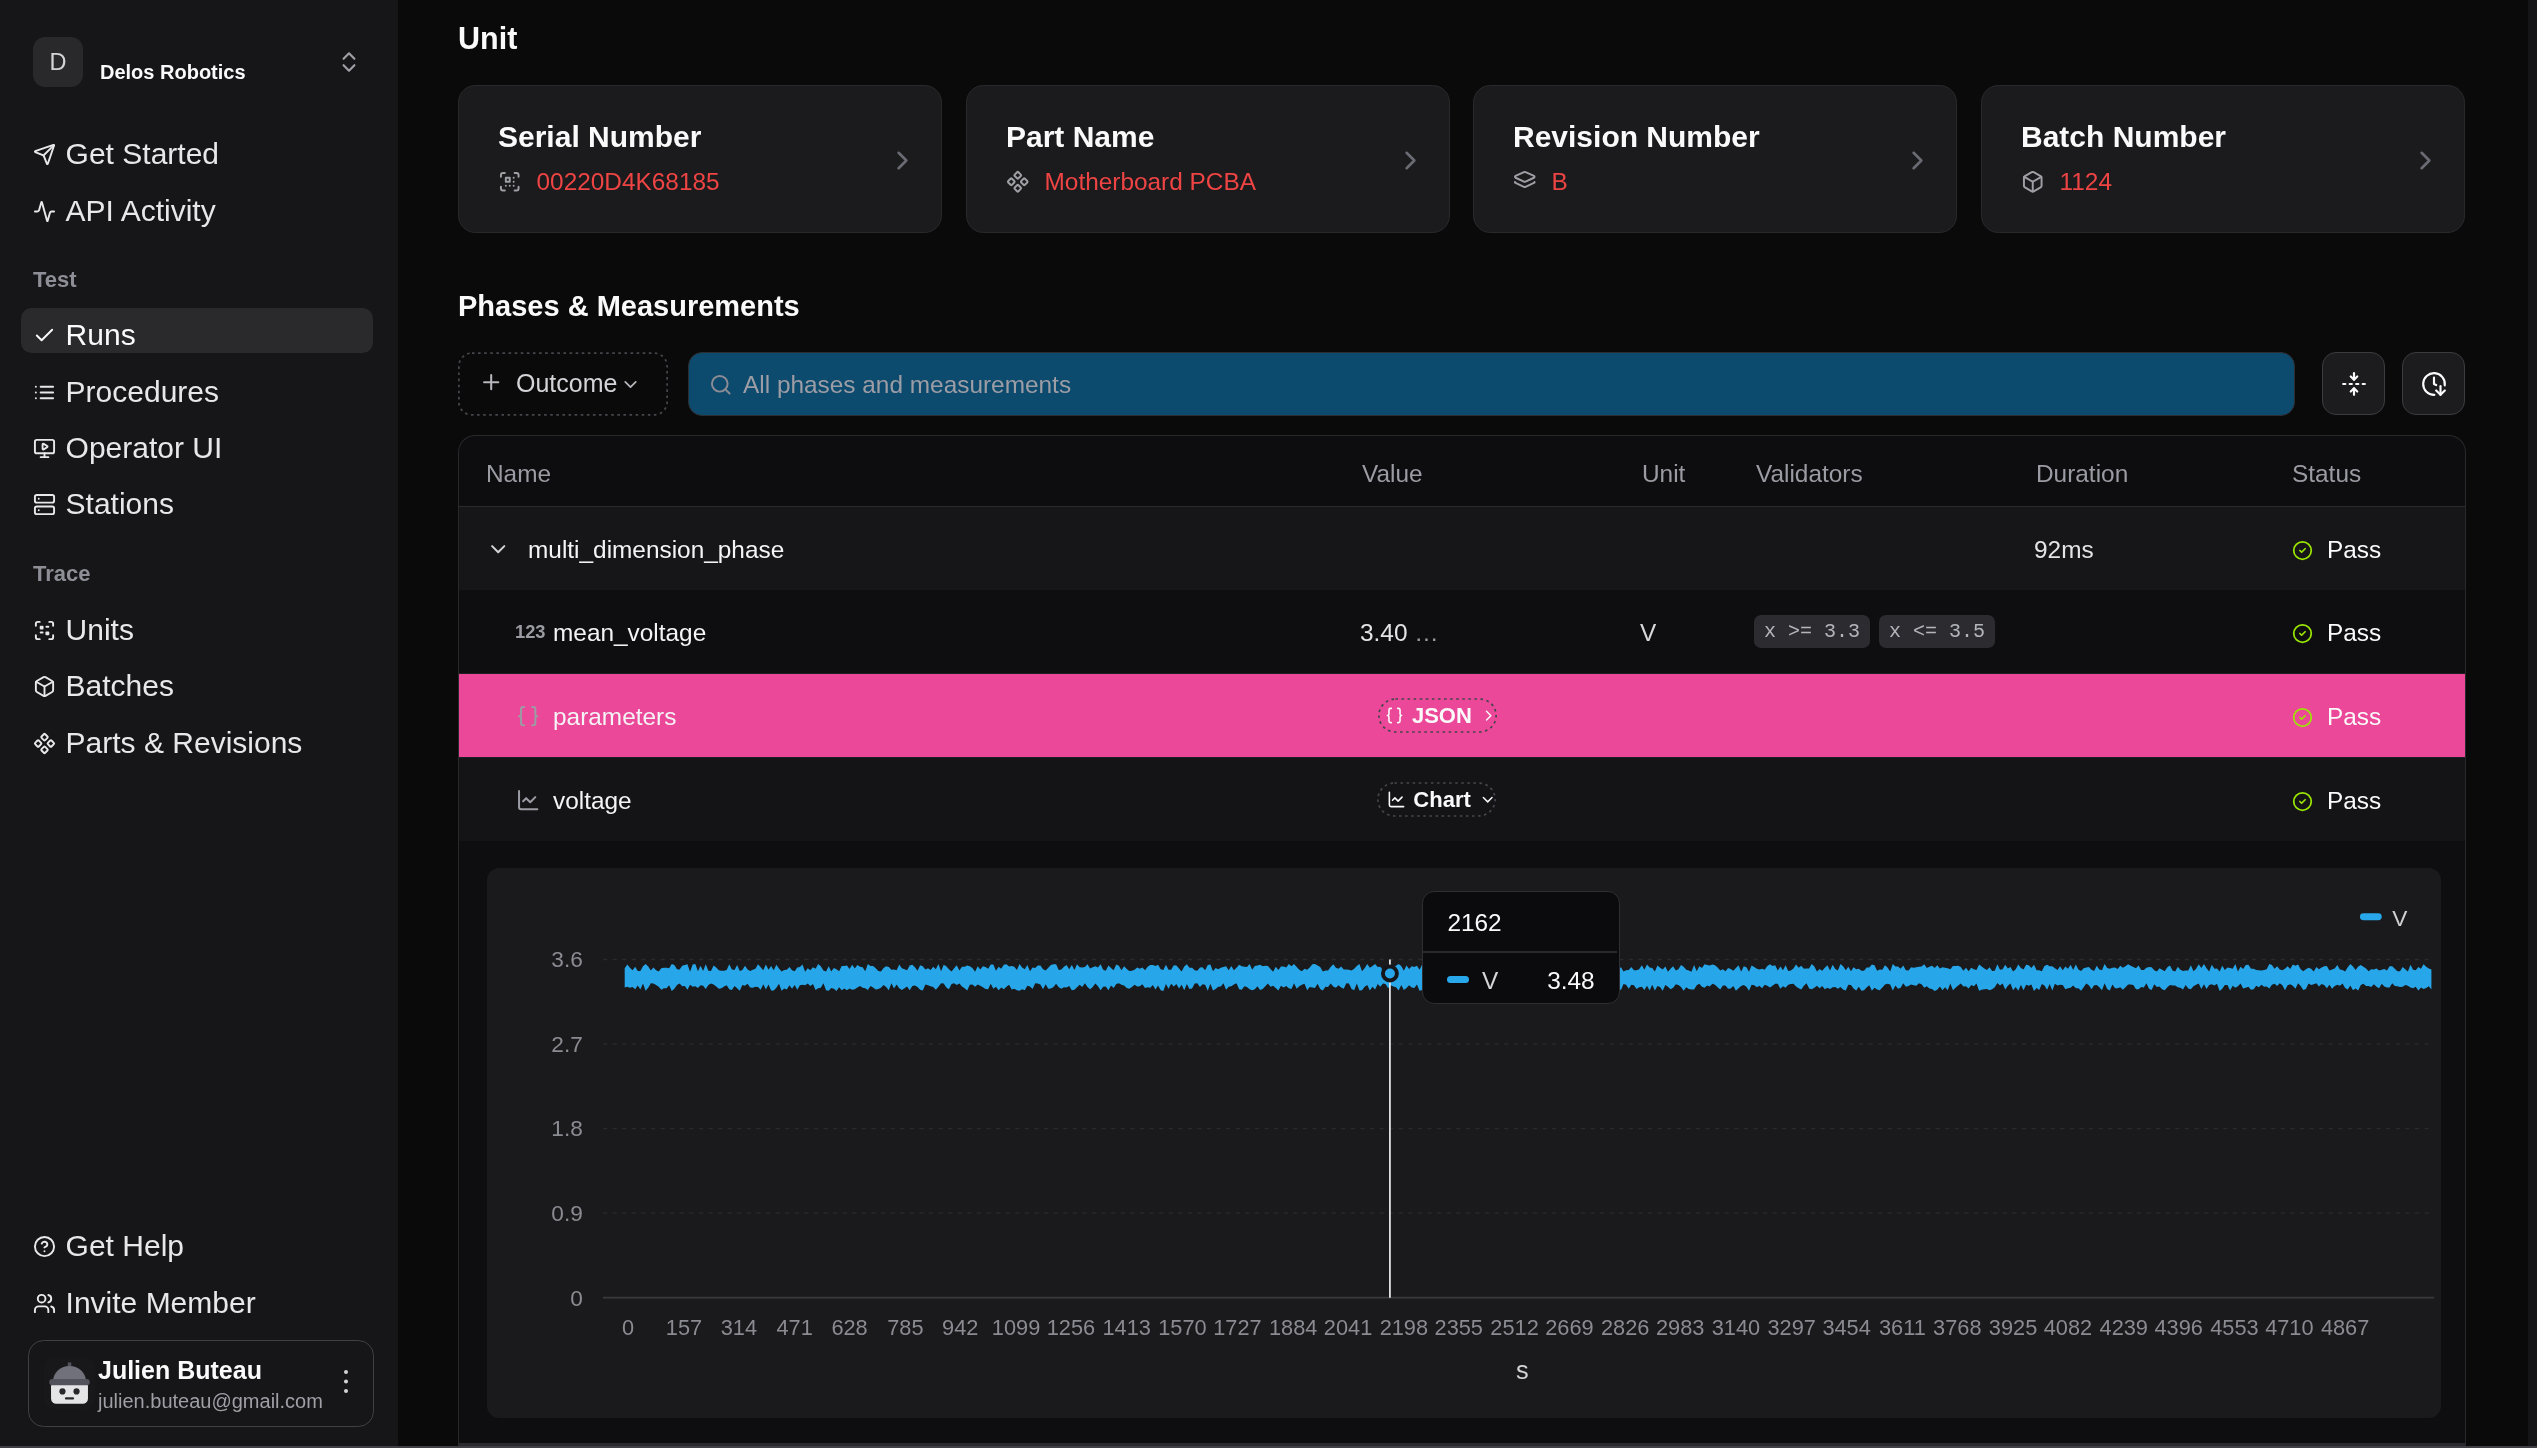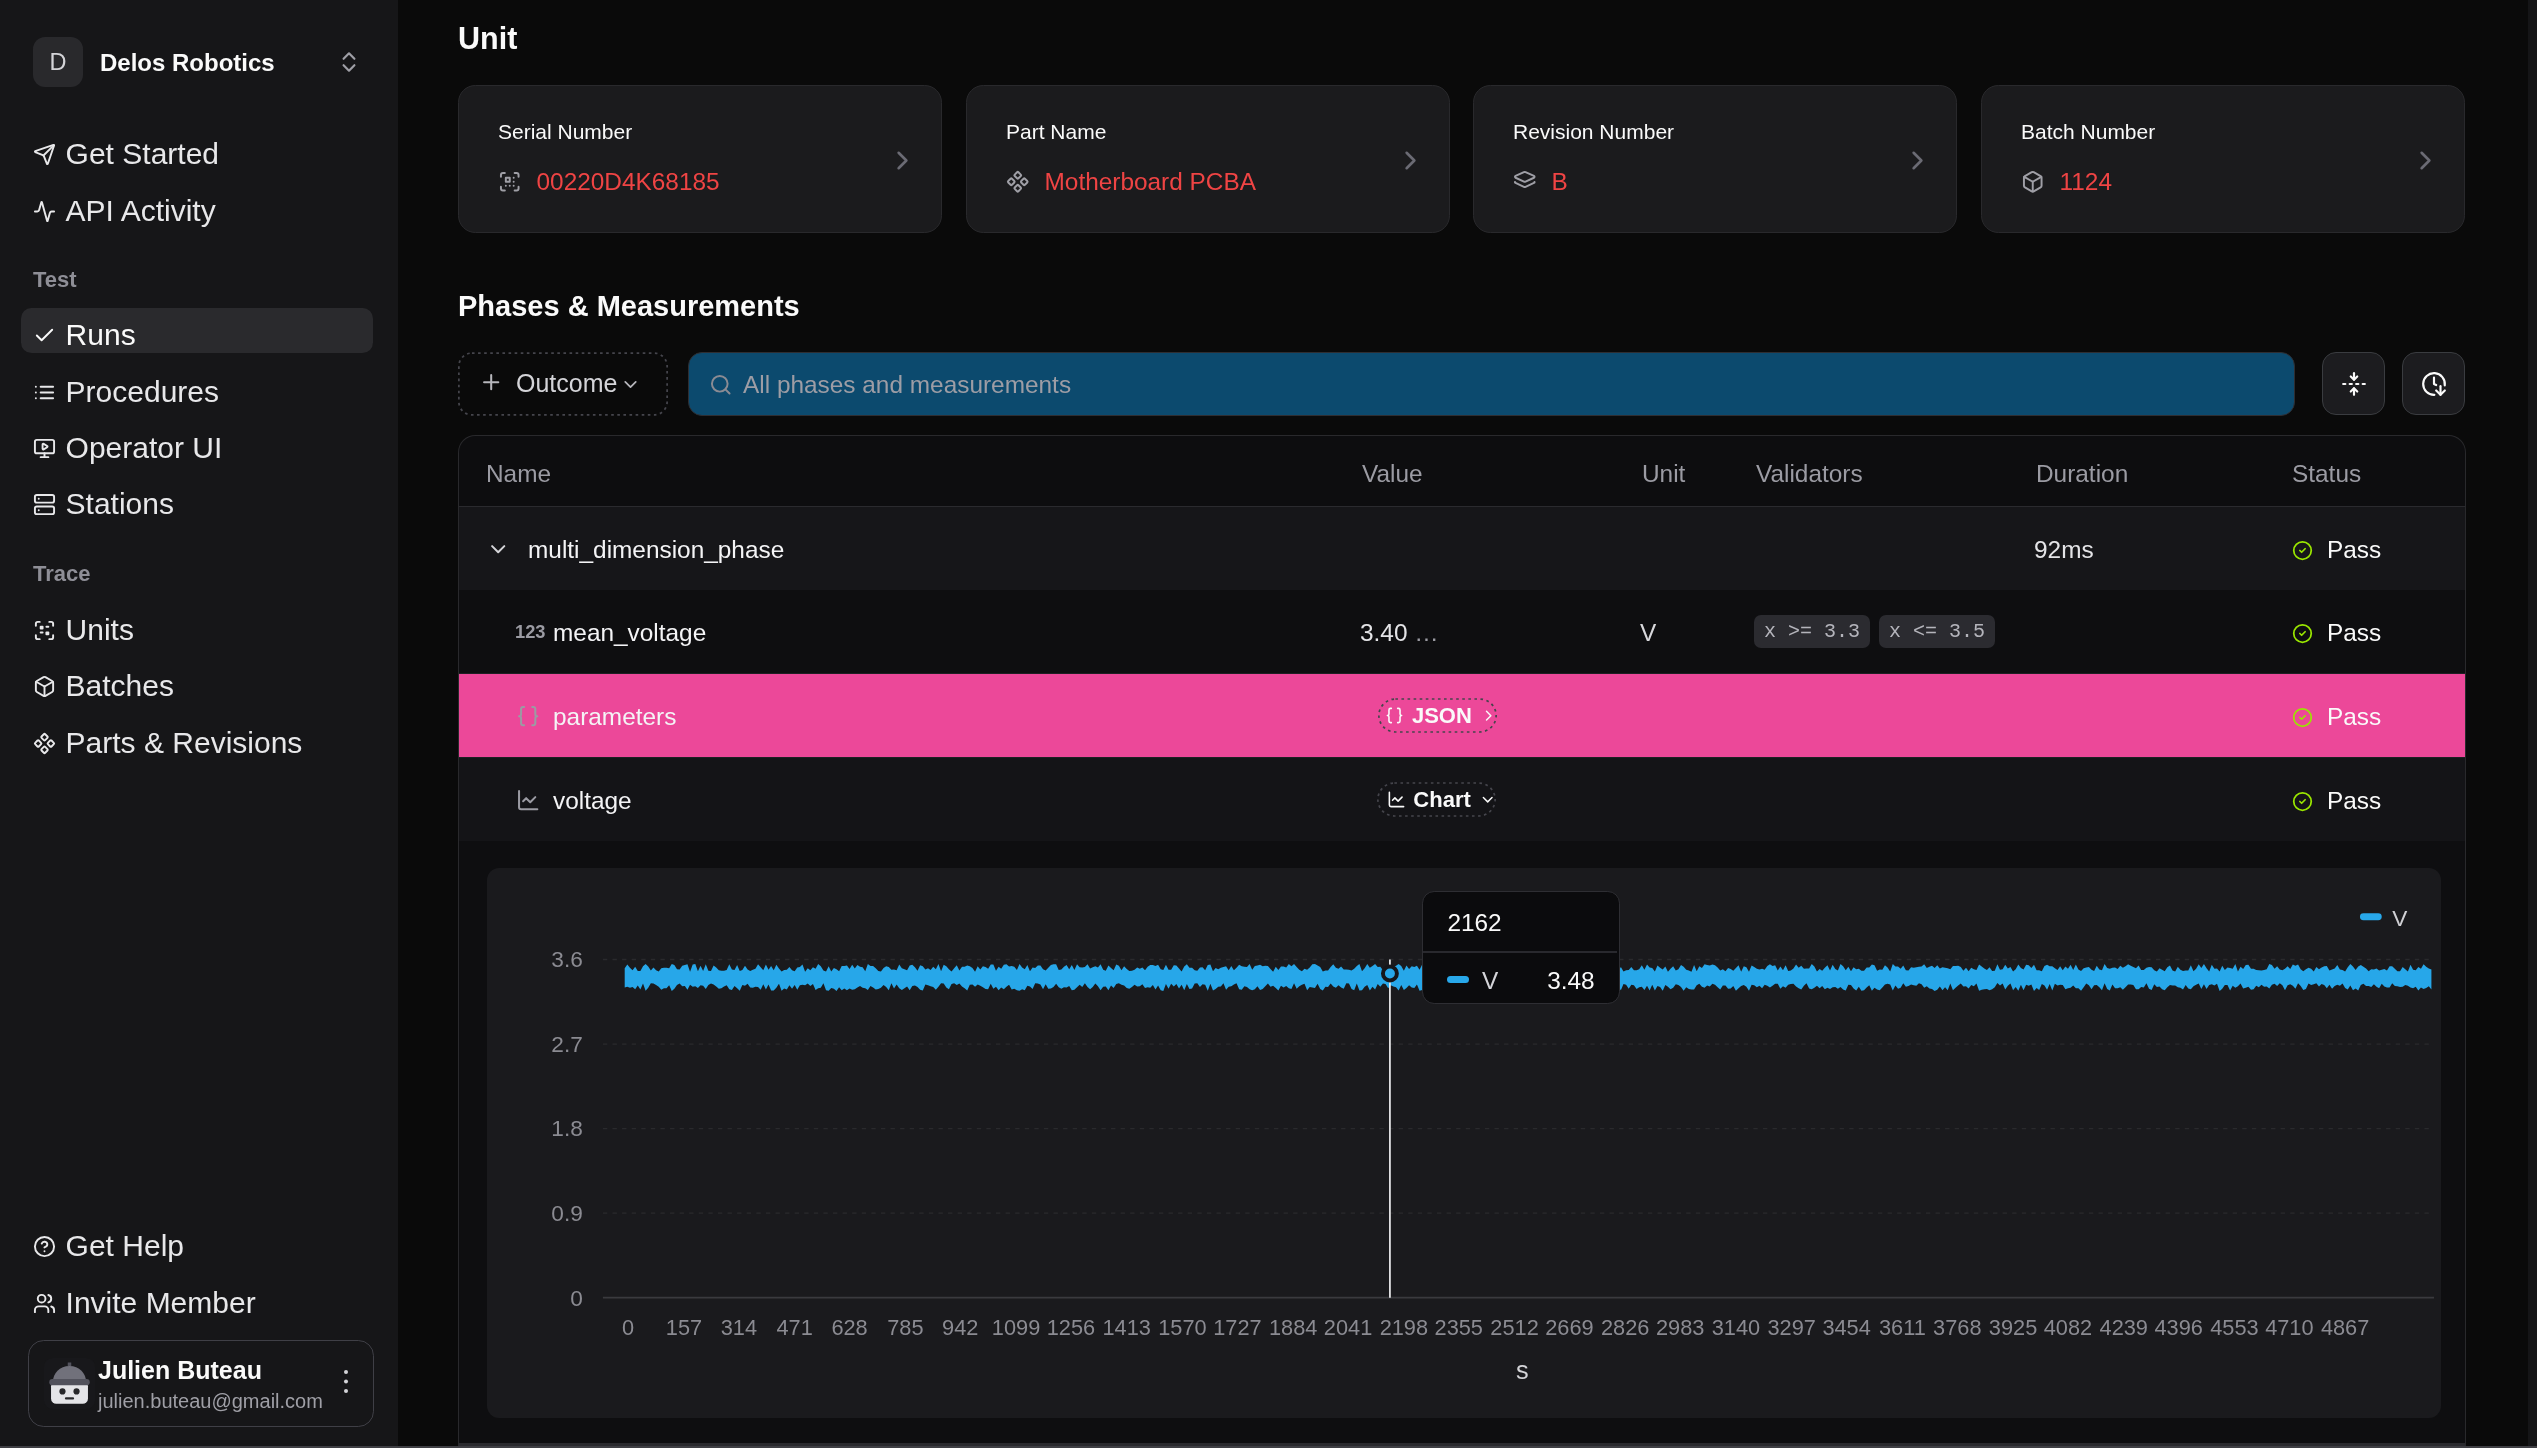--- a/index.html
+++ b/index.html
@@ -6,37 +6,37 @@
 html,body{width:2538px;height:1449px;background:#0a0a0a;font-family:"Liberation Sans",sans-serif;overflow:hidden;position:relative;color:#fafafa}
 .abs{position:absolute}
 svg.ic{fill:none;stroke:currentColor;stroke-width:2;stroke-linecap:round;stroke-linejoin:round;display:block}
 
 #sb{position:absolute;left:0;top:0;width:398px;height:1449px;background:#161618}
 .nav{position:absolute;left:33px;display:flex;align-items:center;gap:9.6px;color:#e8e8ea;font-size:30px}
 .nav svg{width:23px;height:23px;flex:0 0 23px}
 .nlab{position:absolute;left:33px;color:#8e8e96;font-size:22px;font-weight:600}
 
 .card{position:absolute;top:85px;width:484px;height:148px;background:#1b1b1d;border:1.7px solid #29292c;border-radius:17.4px}
-.ct{position:absolute;left:39px;top:34px;font-size:21px;font-weight:400;color:#fafafa}
+.ct{position:absolute;left:39px;top:34px;font-size:30px;font-weight:700;color:#fafafa}
 .cv{position:absolute;left:39px;top:82px;display:flex;align-items:center;gap:15px;font-size:24.4px;color:#ef4444}
 .cv svg{color:#9f9fa6}
 .cchev{position:absolute;right:23px;top:59px;color:#6b6b74}
 
 .hcell{position:absolute;top:459px;font-size:24.4px;color:#9b9ba3}
 .rowname{font-size:24.4px;color:#f4f4f6}
 .chip{position:absolute;height:33px;background:#2b2b30;border-radius:7px;color:#b4b4bb;font-family:"Liberation Mono",monospace;font-size:20px;display:flex;align-items:center;padding:0 10px}
 .pill{position:absolute;width:119px;height:35px;border-radius:871px;display:flex;align-items:center;justify-content:flex-end;gap:7.8px;color:#fafafa}
 .pass{position:absolute;left:2293px;display:flex;align-items:center;gap:14px;font-size:24.4px;color:#fafafa}
 .pass svg{color:#9ae600}
 </style>
 </head>
 <body>
 <div id="sb">
   <div class="abs" style="left:33px;top:37px;width:50px;height:50px;border-radius:12.2px;background:#29292c;display:flex;align-items:center;justify-content:center;font-size:23.5px;color:#d4d4d8">D</div>
-  <div class="abs" style="left:100px;top:49px;font-size:24px;font-weight:700;color:#fafafa">Delos Robotics</div>
+  <div class="abs" style="left:100px;top:61px;font-size:20px;font-weight:700;color:#fafafa">Delos Robotics</div>
   <svg class="ic abs" style="left:336px;top:49px;color:#9f9fa6" width="26" height="26" viewBox="0 0 24 24">
       <path d="m7 15 5 5 5-5"></path>
       <path d="m7 9 5-5 5 5"></path>
     </svg>
 
   <div class="nav" style="top:137px"><svg class="ic" width="25" height="25" viewBox="0 0 24 24">
         <path d="M14.536 21.686a.5.5 0 0 0 .937-.024l6.5-19a.496.496 0 0 0-.635-.635l-19 6.5a.5.5 0 0 0-.024.937l7.93 3.18a2 2 0 0 1 1.112 1.11z"></path>
         <path d="m21.854 2.147-10.94 10.939"></path>
       </svg>Get Started</div>
   <div class="nav" style="top:194px"><svg class="ic" width="25" height="25" viewBox="0 0 24 24">

